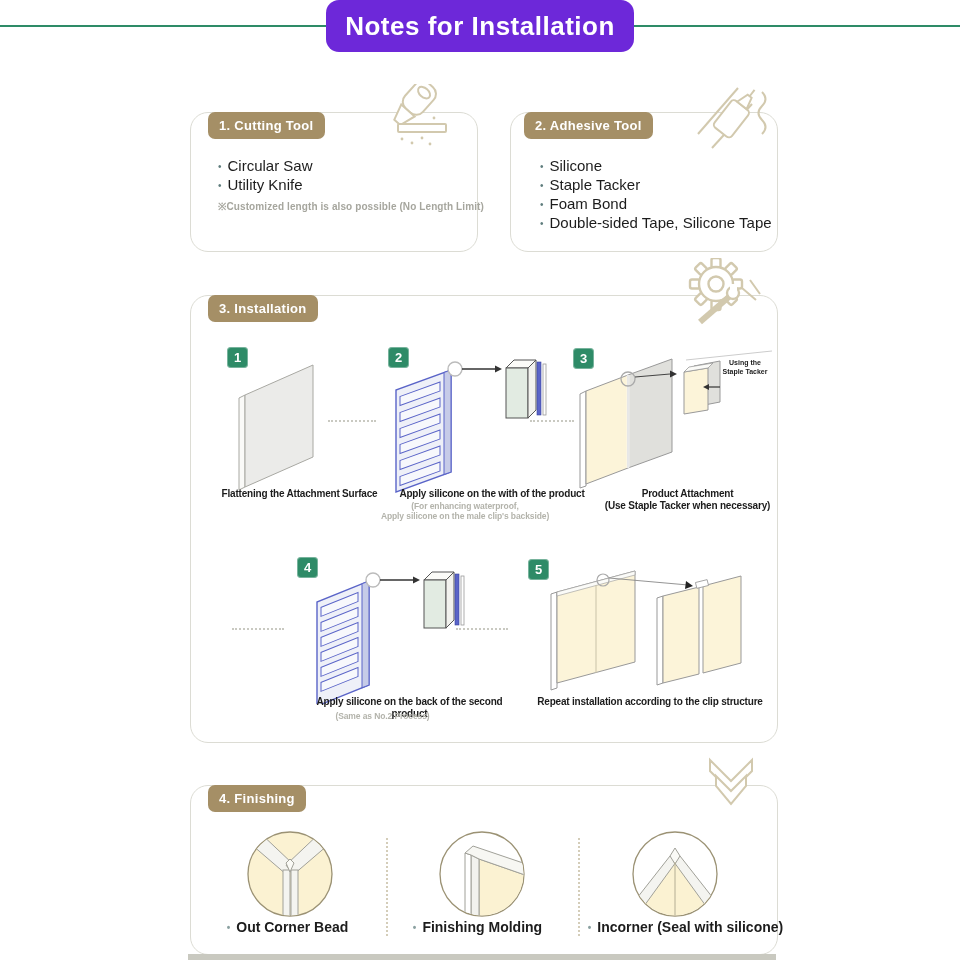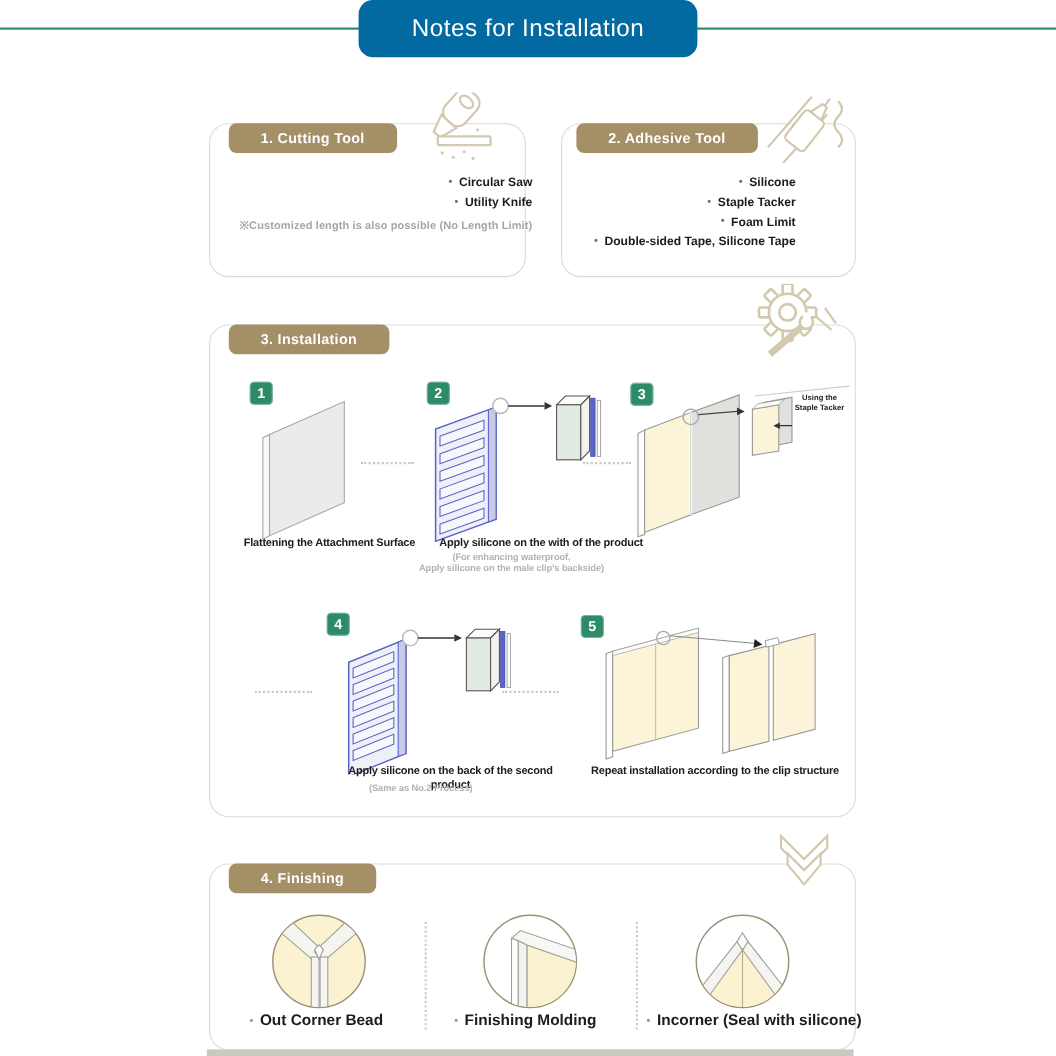--- a/index.html
+++ b/index.html
@@ -1,29 +1,29 @@
 <!DOCTYPE html>
 <html><head>
 <meta charset="utf-8">
 <style>
   html,body{margin:0;padding:0;background:#fff;}
   .page{position:relative;width:960px;height:960px;background:#fff;overflow:hidden;
         font-family:"Liberation Sans",sans-serif;color:#1c1c1c;}
   .abs{position:absolute;}
   
   .hline{position:absolute;left:0;top:25px;width:960px;height:2px;background:#2e8b67;}
-  .pill{position:absolute;left:326px;top:0;width:308px;height:52px;background:#0369a1;
-        border-radius:13px;color:#fff;font-size:22px;font-weight:normal;letter-spacing:.5px;
+  .pill{position:absolute;left:326px;top:0;width:308px;height:52px;background:#6d28d9;
+        border-radius:13px;color:#fff;font-size:26px;font-weight:bold;letter-spacing:.5px;
         display:flex;align-items:center;justify-content:center;}
   
   .box{position:absolute;border:1.5px solid #dcdcd4;border-radius:18px;background:transparent;}
-  .slabel{position:absolute;height:27px;line-height:27px;padding:0 29px;background:#a58f66;
+  .slabel{position:absolute;height:27px;line-height:27px;padding:0 11px;background:#a58f66;
           border-radius:7px;color:#fff;font-size:13px;font-weight:bold;letter-spacing:.3px;white-space:nowrap;}
   
-  .item{font-size:11px;font-weight:bold;line-height:18px;white-space:nowrap;text-align:right;}
+  .item{font-size:15px;font-weight:normal;line-height:18px;white-space:nowrap;}
   .bullet::before{content:"•";color:#5f7d7d;font-size:10px;margin-right:6px;vertical-align:1px;}
   .note{font-size:10px;color:#a6a69e;font-weight:bold;letter-spacing:.1px;white-space:nowrap;}
   
   .badge{position:absolute;width:21px;height:21px;background:#2e8b67;border-radius:4px;color:#fff;
          font-size:13px;font-weight:bold;display:flex;align-items:center;justify-content:center;
          box-shadow:inset 0 0 0 1px rgba(255,255,255,.35);}
   .cap{position:absolute;font-size:10px;font-weight:bold;text-align:center;letter-spacing:-.2px;line-height:12px;margin-left:27px;}
   .sub{position:absolute;font-size:8.5px;color:#b3b3ab;font-weight:bold;text-align:center;line-height:10px;letter-spacing:-.1px;}
   .annot{position:absolute;font-size:7px;font-weight:bold;text-align:center;line-height:9px;}
   .dotted-h{position:absolute;border-top:2px dotted #c9c9c1;height:0;}
@@ -65,21 +65,21 @@
           <circle cx="62" cy="34" r="1.4"></circle>
       </g>
     </g>
   </svg>
 
   <div class="box" style="left:510px;top:112px;width:266px;height:138px">
     <div class="slabel" style="left:13px;top:-1px">2. Adhesive Tool</div>
     <div class="abs" style="left:29px;top:44px">
       <div class="item"><span class="bullet"></span><span>Silicone</span></div>
       <div class="item"><span class="bullet"></span><span>Staple Tacker</span></div>
-      <div class="item"><span class="bullet"></span><span>Foam Limit</span></div>
+      <div class="item"><span class="bullet"></span><span>Foam Bond</span></div>
       <div class="item"><span class="bullet"></span><span>Double-sided Tape, Silicone Tape</span></div>
     </div>
   </div>
   <svg class="abs" style="left:692px;top:80px" width="86" height="76" viewBox="0 0 86 76">
     <g stroke="#d2c9ae" stroke-width="2" fill="none">
       <line x1="6" y1="54" x2="46" y2="8"></line>
       <line x1="20" y1="68" x2="60" y2="24"></line>
       <g fill="#fff" transform="rotate(38 40 38)">
         <rect x="29" y="22" width="22" height="34" rx="4"></rect>
         <polygon points="34,22 46,22 43,10 38,10"></polygon>
@@ -211,20 +211,24 @@
 
   <div class="dotted-h" style="left:328px;top:420px;width:48px"></div>
   <div class="dotted-h" style="left:530px;top:420px;width:44px"></div>
   <div class="dotted-h" style="left:232px;top:628px;width:52px"></div>
   <div class="dotted-h" style="left:456px;top:628px;width:52px"></div>
 
   <div class="cap" style="left:190px;top:488px;width:165px">Flattening the Attachment Surface</div>
   <div class="cap" style="left:370px;top:488px;width:190px">Apply silicone on the with of the product</div>
   <div class="sub" style="left:370px;top:501px;width:190px">(For enhancing waterproof,</div>
   <div class="sub" style="left:370px;top:511px;width:190px">Apply silicone on the male clip's backside)</div>
+  <div class="cap" style="left:558px;top:488px;width:205px">
+    <div>Product Attachment</div>
+    <div>(Use Staple Tacker when necessary)</div>
+  </div>
   <div class="cap" style="left:275px;top:696px;width:215px">Apply silicone on the back of the second product</div>
   <div class="sub" style="left:275px;top:711px;width:215px">(Same as No.2 Process)</div>
   <div class="cap" style="left:508px;top:696px;width:230px">Repeat installation according to the clip structure</div>
 
   <div class="box" style="left:190px;top:785px;width:586px;height:168px">
     <div class="slabel" style="left:17px;top:-1px">4. Finishing</div>
   </div>
   <svg class="abs" style="left:700px;top:756px" width="62" height="58" viewBox="0 0 62 58">
     <g stroke="#d2c9ae" stroke-width="2" fill="#fff">
       <polygon points="10,4 31,25 52,4 52,15 31,36 10,15"></polygon>

